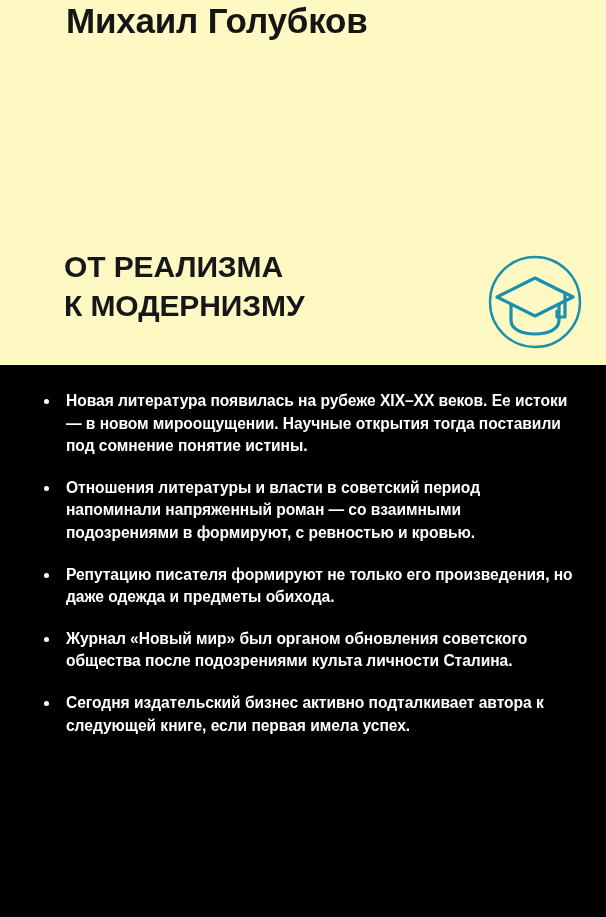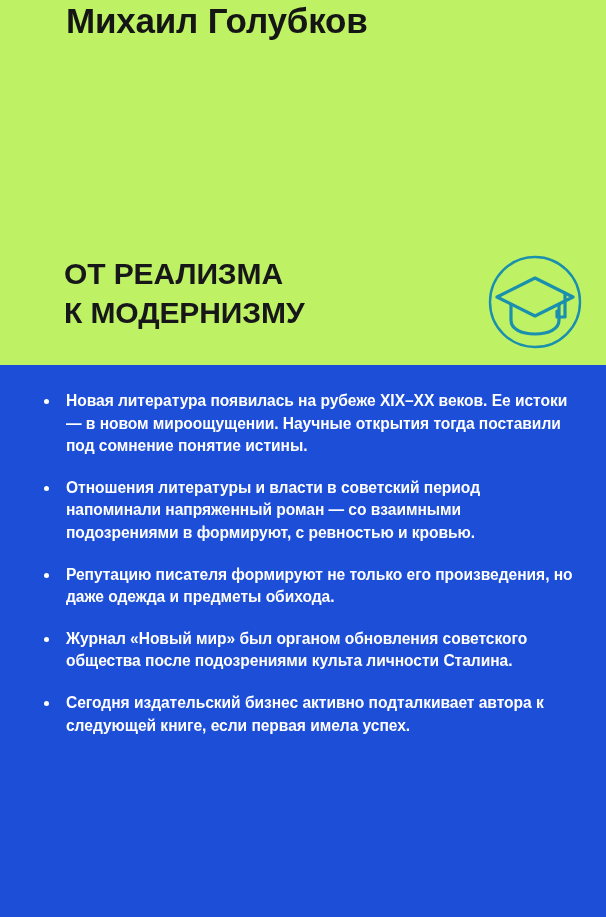--- a/index.html
+++ b/index.html
@@ -19,21 +19,21 @@
     overflow: hidden;
   }
 
   
   .top-zone {
     position: absolute;
     left: 0;
     top: 0;
     width: 606px;
     height: 365px;
-    background: #bef264;
+    background: #fef9c3;
   }
 
   .author {
     position: absolute;
     left: 66px;
     top: 1px;
     font-size: 35px;
     font-weight: bold;
     color: #151515;
     letter-spacing: -0.2px;
@@ -53,21 +53,20 @@
     color: #0d8aaa;
     letter-spacing: -0.5px;
     white-space: nowrap;
   }
 
   .subtitle-block {
     position: absolute;
     left: 64px;
     top: 247px;
     width: 420px;
-    margin-top: 7px;
   }
   .subtitle-line {
     font-size: 30px;
     line-height: 39px;
     font-weight: bold;
     color: #17171a;
     letter-spacing: -0.1px;
     white-space: nowrap;
   }
 
@@ -81,21 +80,21 @@
   }
   .emblem svg { display: block; }
 
   
   .teal-panel {
     position: absolute;
     left: 0;
     top: 365px;
     width: 606px;
     height: 552px;
-    background: #1d4ed8;
+    background: #000000;
   }
 
   .bullets {
     position: absolute;
     left: 41px;
     top: 25px;
     width: 532px;
   }
 
   .bullet {

